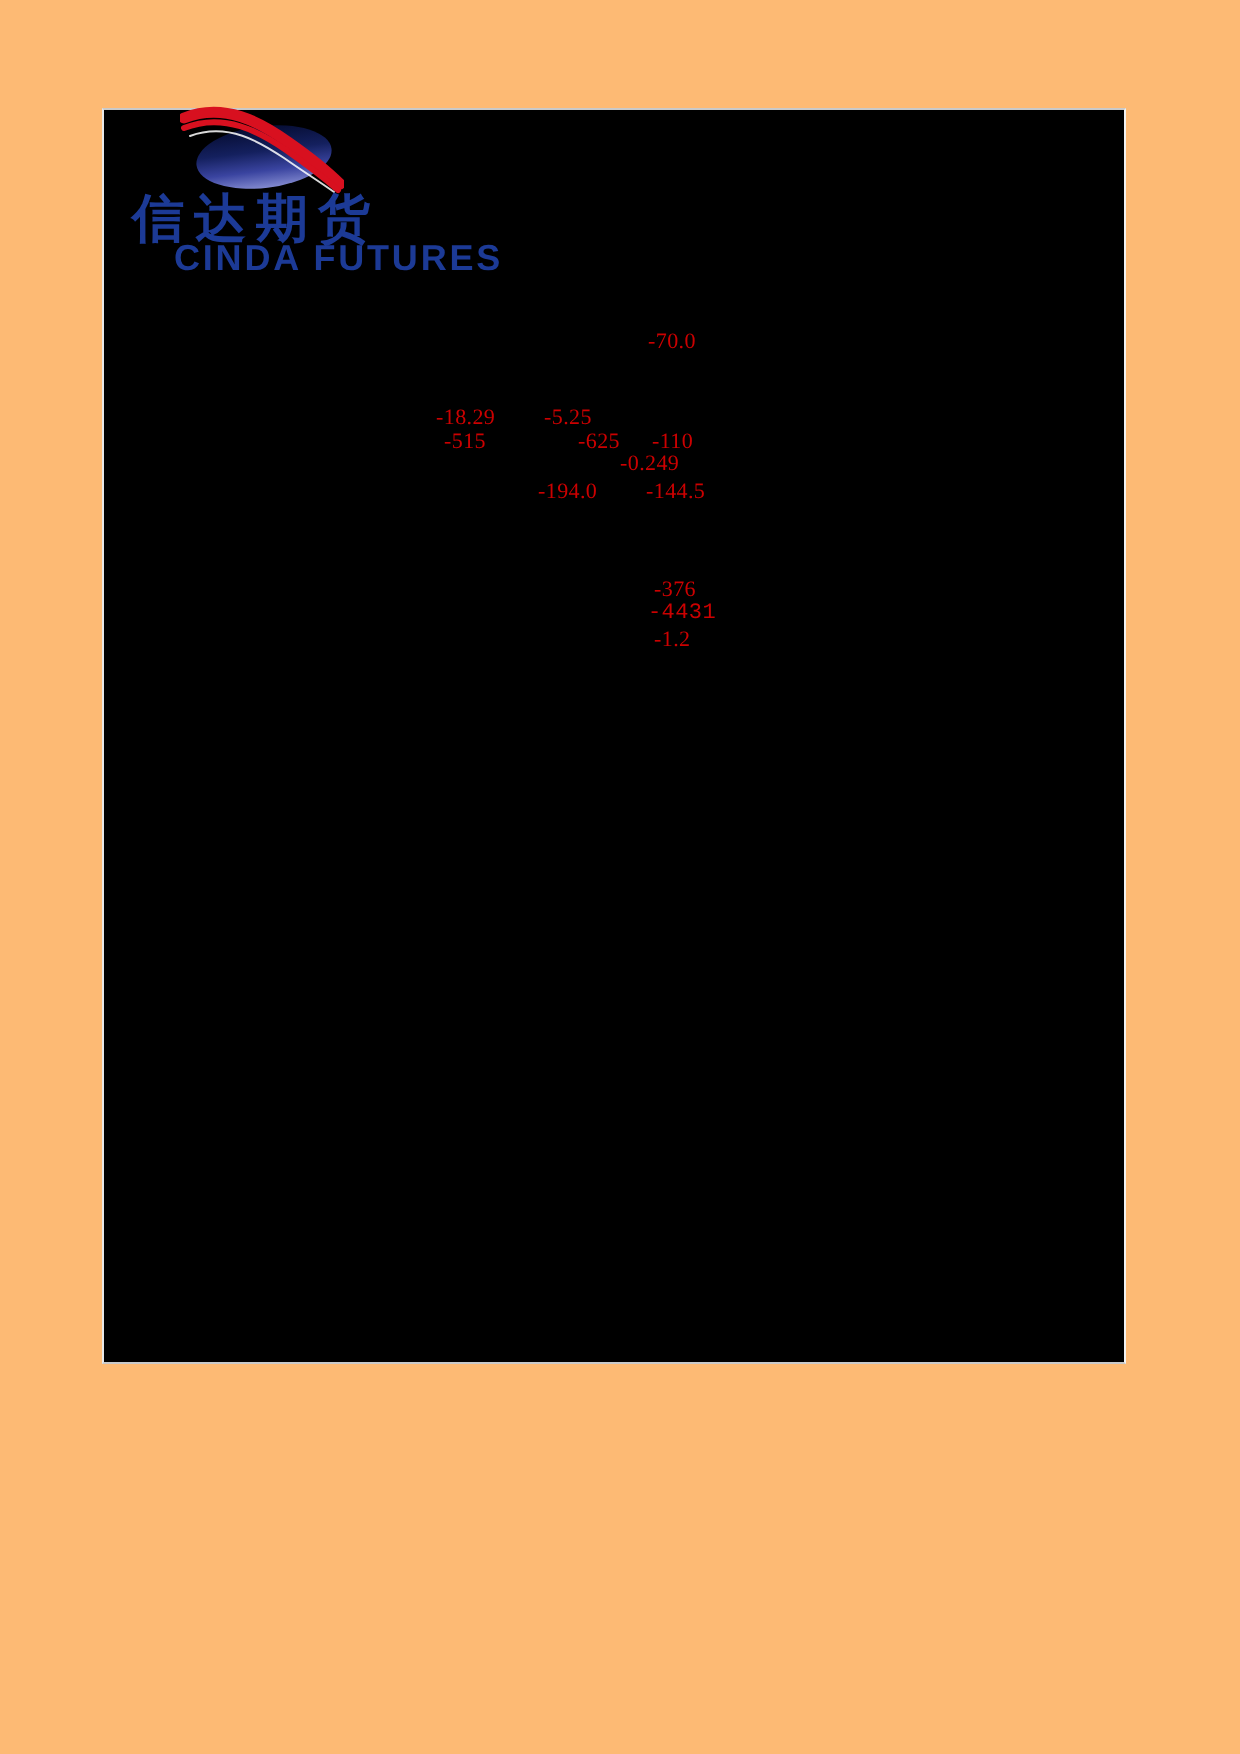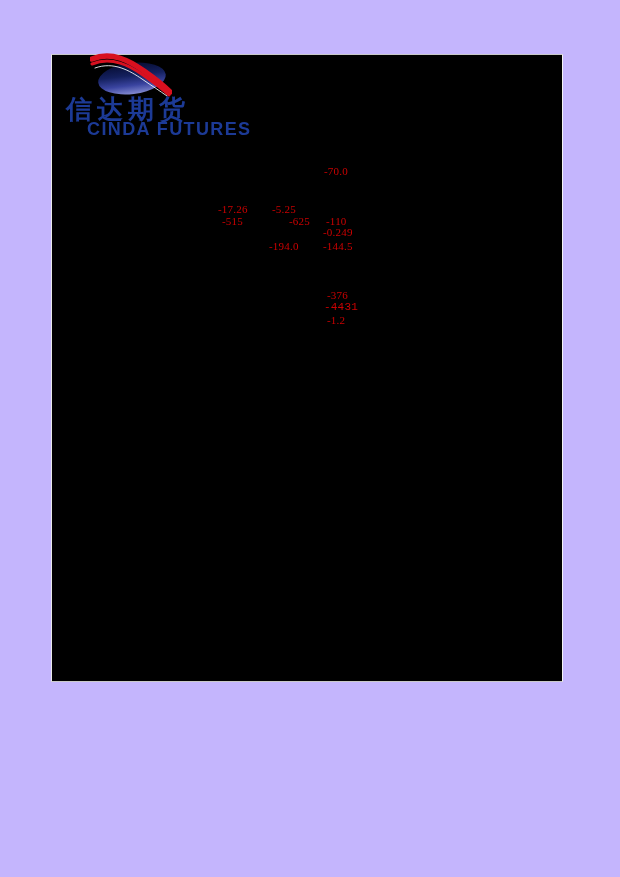--- a/index.html
+++ b/index.html
@@ -1,20 +1,20 @@
 <!DOCTYPE html>
 <html><head>
 <meta charset="utf-8">
 <style>
   html, body { margin: 0; padding: 0; background: #ffffff; }
   .page {
     position: relative;
     width: 620px;
     height: 877px;
-    background: #c4b5fd;
+    background: #fdba74;
     overflow: hidden;
     font-family: "Liberation Sans", sans-serif;
   }
   .canvas {
     position: absolute;
     left: 51px;
     top: 54px;
     width: 512px;
     height: 628px;
     background: #000000;
@@ -92,26 +92,26 @@
         <path d="M2,11 C22,3 40,13 53,22 C63,29 71,35 79,42" fill="none" stroke-width="3" stroke-linecap="round" stroke="#d8101f"></path>
         <path d="M5,15 C24,8 40,18 52,26 C62,33 70,38 77,43" fill="none" stroke-width="1" stroke-opacity="0.85" stroke-linecap="round" stroke="#ffffff"></path>
       </svg>
     </div>
     <div class="logo-cn" style="color: rgb(28, 58, 150);">信达期货</div>
     <div class="logo-en" style="color: rgb(28, 58, 150);">CINDA FUTURES</div>
   </div>
 
   <div>
       <span class="neg-val" style="left: 324px; top: 166px; color: rgb(204, 0, 0);">-70.0</span>
-      <span class="neg-val" style="left: 218px; top: 204px; color: rgb(204, 0, 0);">-17.26</span>
+      <span class="neg-val" style="left: 218px; top: 204px; color: rgb(204, 0, 0);">-18.29</span>
       <span class="neg-val" style="left: 272px; top: 204px; color: rgb(204, 0, 0);">-5.25</span>
       <span class="neg-val" style="left: 222px; top: 216px; color: rgb(204, 0, 0);">-515</span>
       <span class="neg-val" style="left: 277px; top: 216px; color: rgb(204, 0, 0); margin-left: 12px;">-625</span>
       <span class="neg-val" style="left: 326px; top: 216px; color: rgb(204, 0, 0); text-align: right;">-110</span>
-      <span class="neg-val" style="left: 323px; top: 227px; color: rgb(204, 0, 0);">-0.249</span>
+      <span class="neg-val" style="left: 310px; top: 227px; color: rgb(204, 0, 0);">-0.249</span>
       <span class="neg-val" style="left: 269px; top: 241px; color: rgb(204, 0, 0);">-194.0</span>
       <span class="neg-val" style="left: 323px; top: 241px; color: rgb(204, 0, 0);">-144.5</span>
       <span class="neg-val" style="left: 327px; top: 290px; color: rgb(204, 0, 0); font-family: Liberation Serif, serif;">-376</span>
       <span class="neg-val" style="left: 324px; top: 302px; color: rgb(204, 0, 0); font-family: Liberation Mono, monospace;">-4431</span>
       <span class="neg-val" style="left: 327px; top: 315px; color: rgb(204, 0, 0);">-1.2</span>
     </div>
 
 </div>
 
 </body></html>

